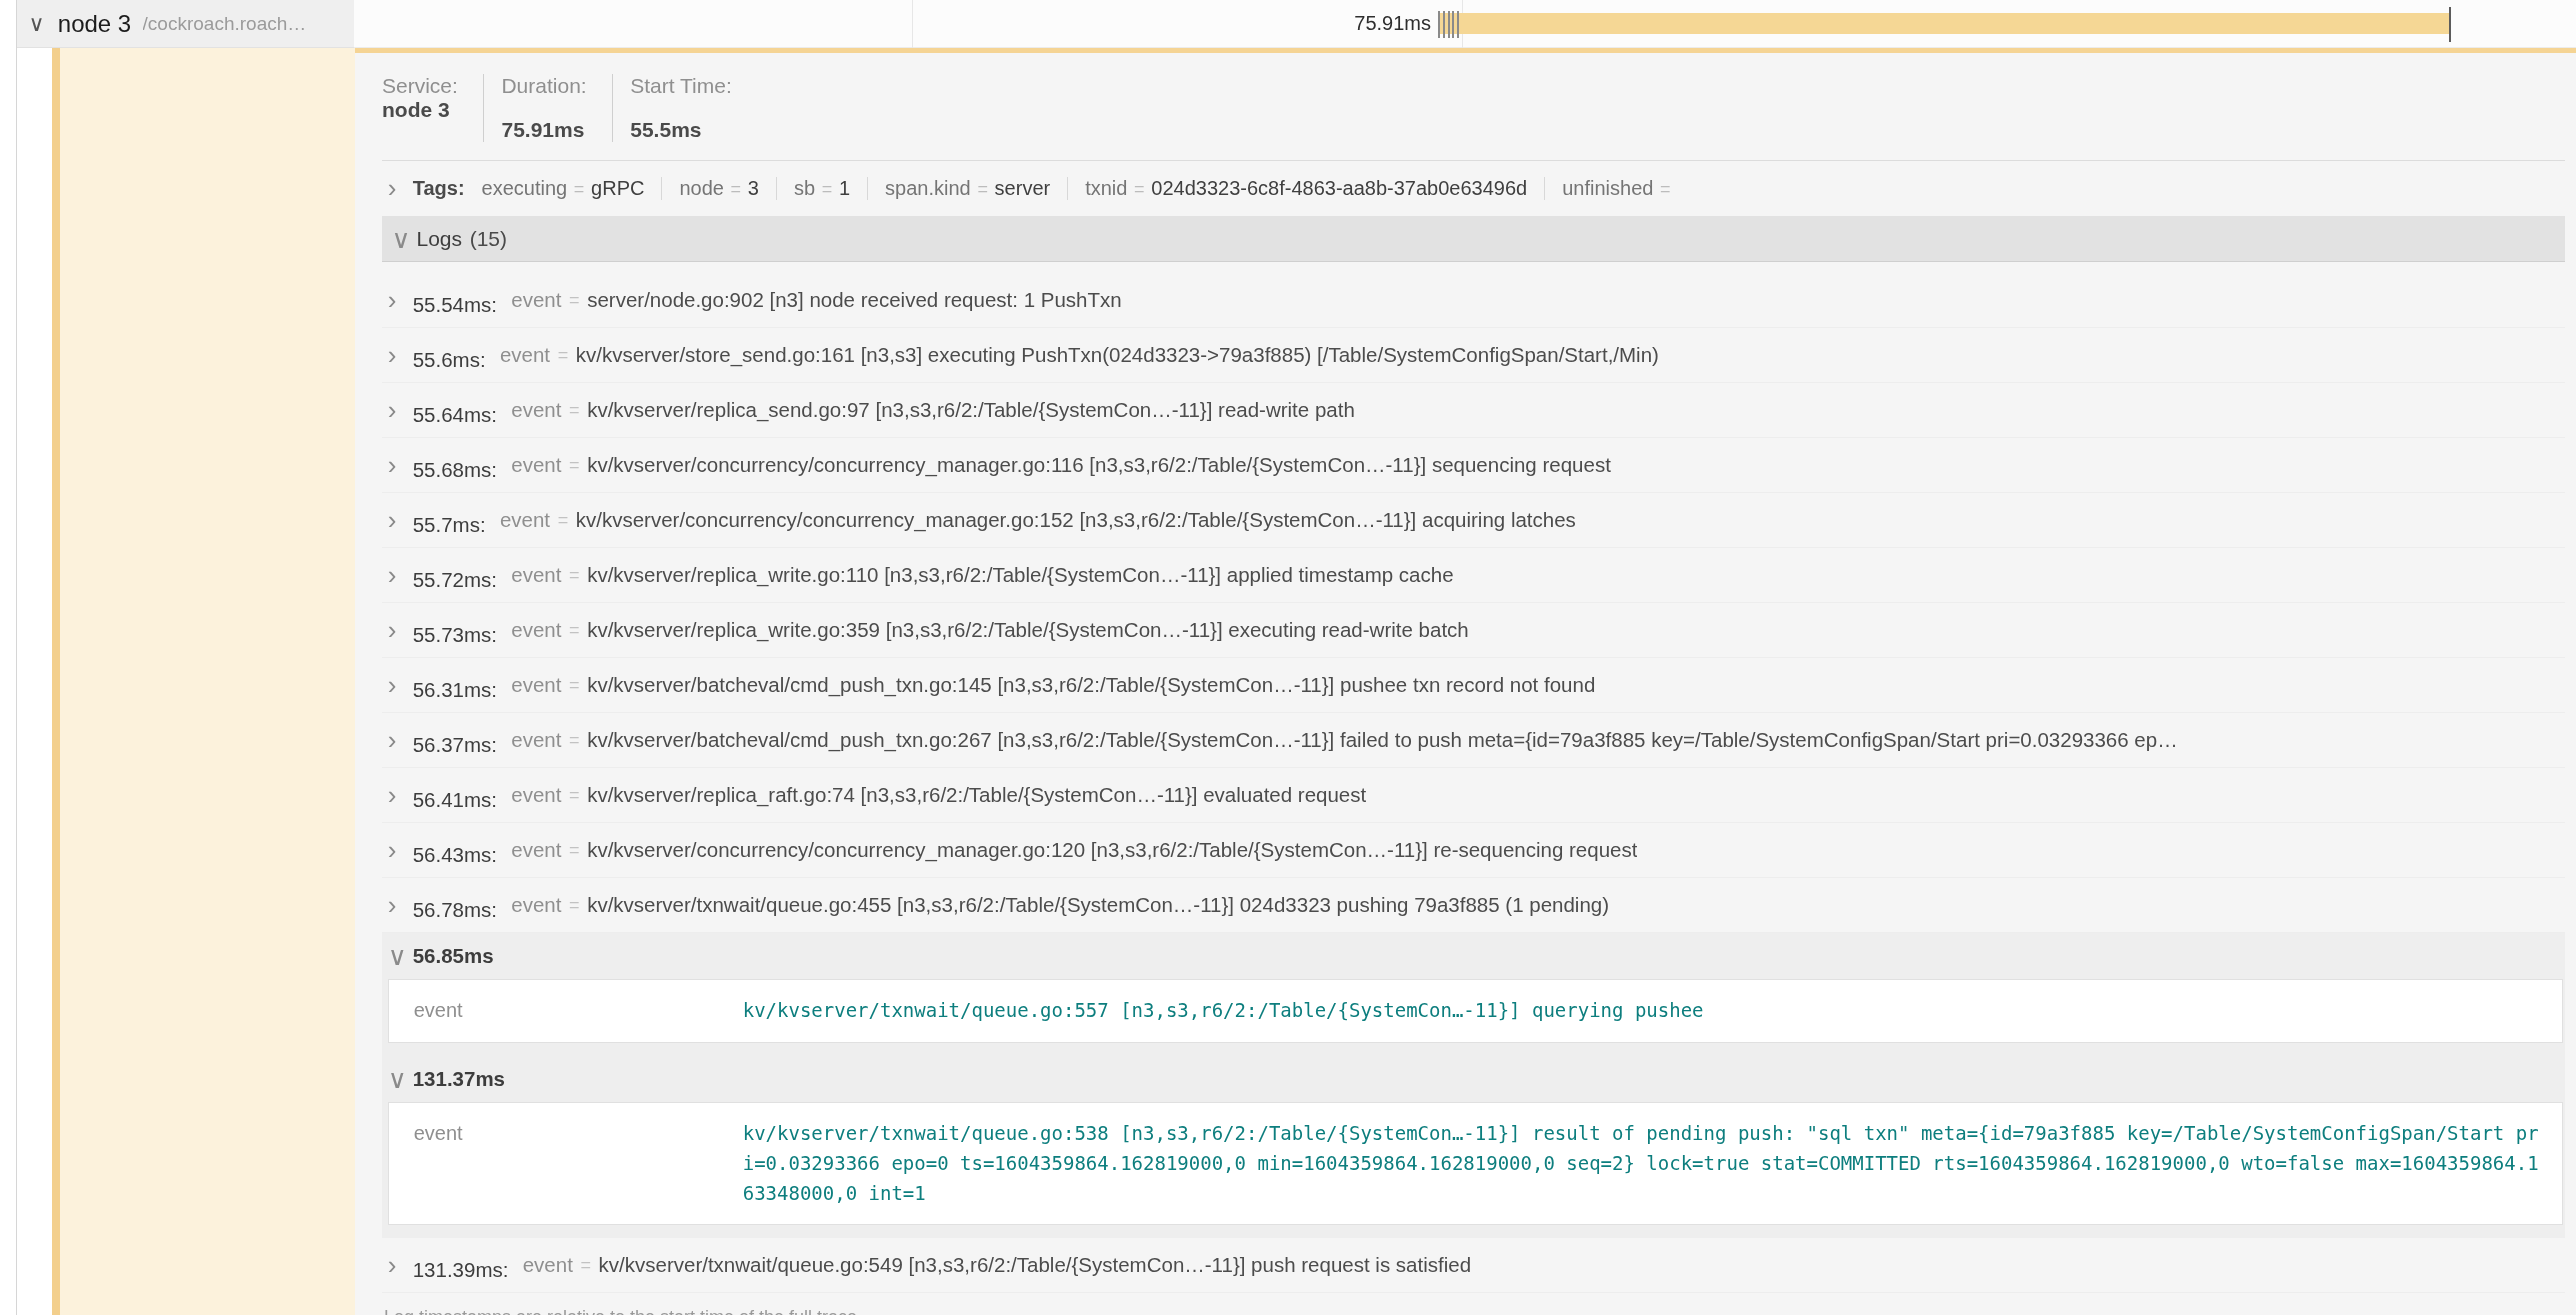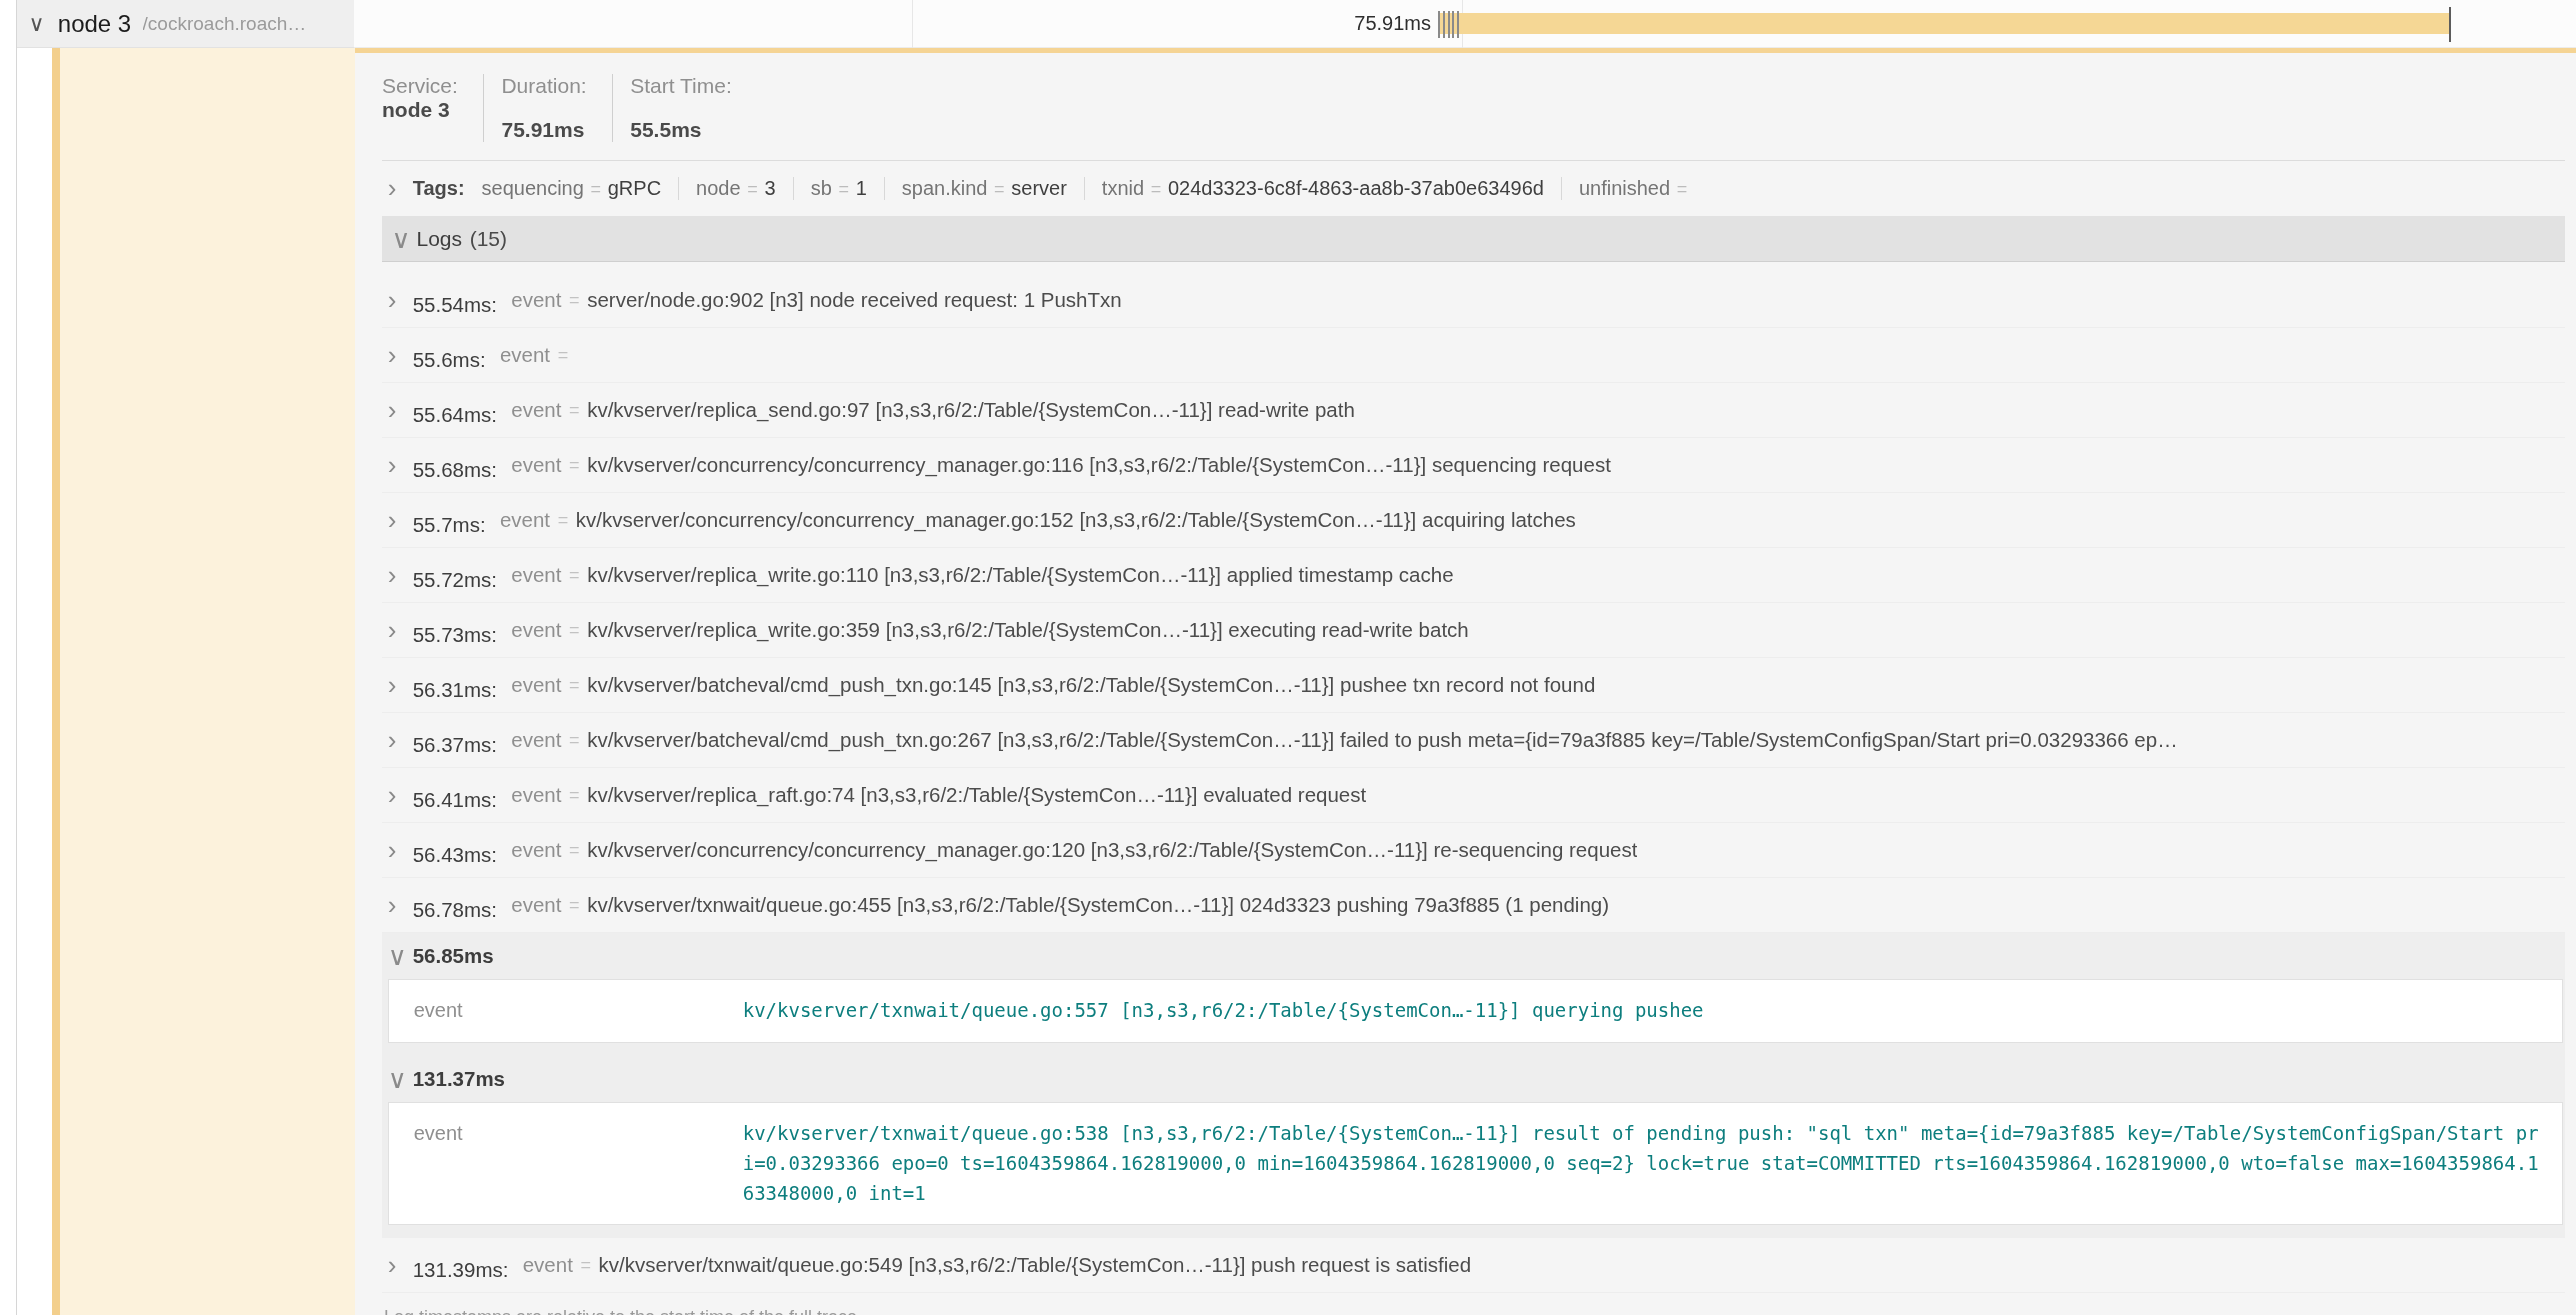--- a/index.html
+++ b/index.html
@@ -119,21 +119,21 @@
           <span class="meta-value">55.5ms</span>
         </div>
       </div>
     </div>
     <div class="title-divider"></div>
 
     <div class="tags-row">
       <span class="row-chev">›</span>
       <span class="tags-label">Tags:</span>
       <span class="tag" style="padding-left:0;">
-        <span class="tag-key">sequencing</span>
+        <span class="tag-key">executing</span>
         <span class="tag-eq">=</span>
         <span class="tag-val">gRPC</span>
       </span>
       <span class="tag">
         <span class="tag-key">node</span>
         <span class="tag-eq">=</span>
         <span class="tag-val">3</span>
       </span>
       <span class="tag">
         <span class="tag-key">sb</span>
@@ -170,20 +170,21 @@
         <span class="log-time">55.54ms:</span>
         <span class="log-key">event</span>
         <span class="log-eq">=</span>
         <span class="log-val">server/node.go:902 [n3] node received request: 1 PushTxn</span>
       </div>
       <div class="log-row">
         <span class="row-chev">›</span>
         <span class="log-time">55.6ms:</span>
         <span class="log-key">event</span>
         <span class="log-eq">=</span>
+        <span class="log-val">kv/kvserver/store_send.go:161 [n3,s3] executing PushTxn(024d3323-&gt;79a3f885) [/Table/SystemConfigSpan/Start,/Min)</span>
       </div>
       <div class="log-row">
         <span class="row-chev">›</span>
         <span class="log-time">55.64ms:</span>
         <span class="log-key">event</span>
         <span class="log-eq">=</span>
         <span class="log-val">kv/kvserver/replica_send.go:97 [n3,s3,r6/2:/Table/{SystemCon…-11}] read-write path</span>
       </div>
       <div class="log-row">
         <span class="row-chev">›</span>

